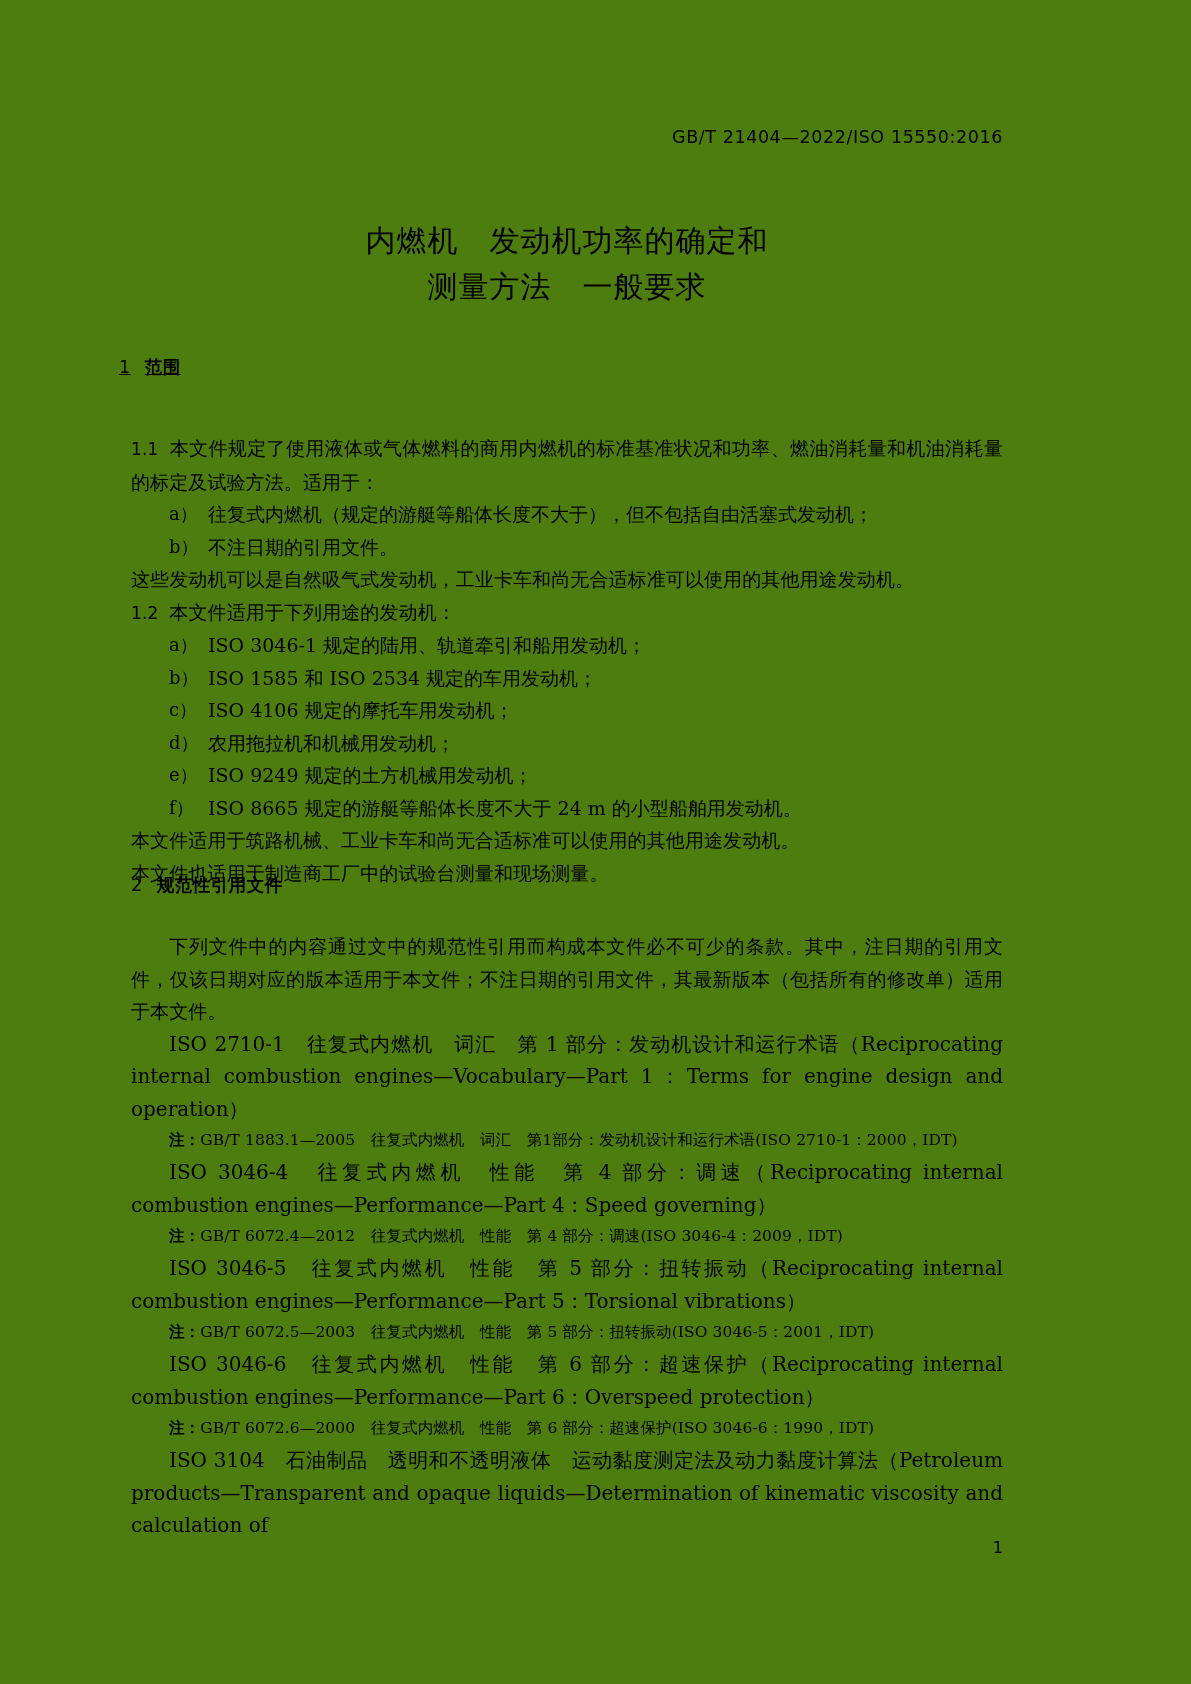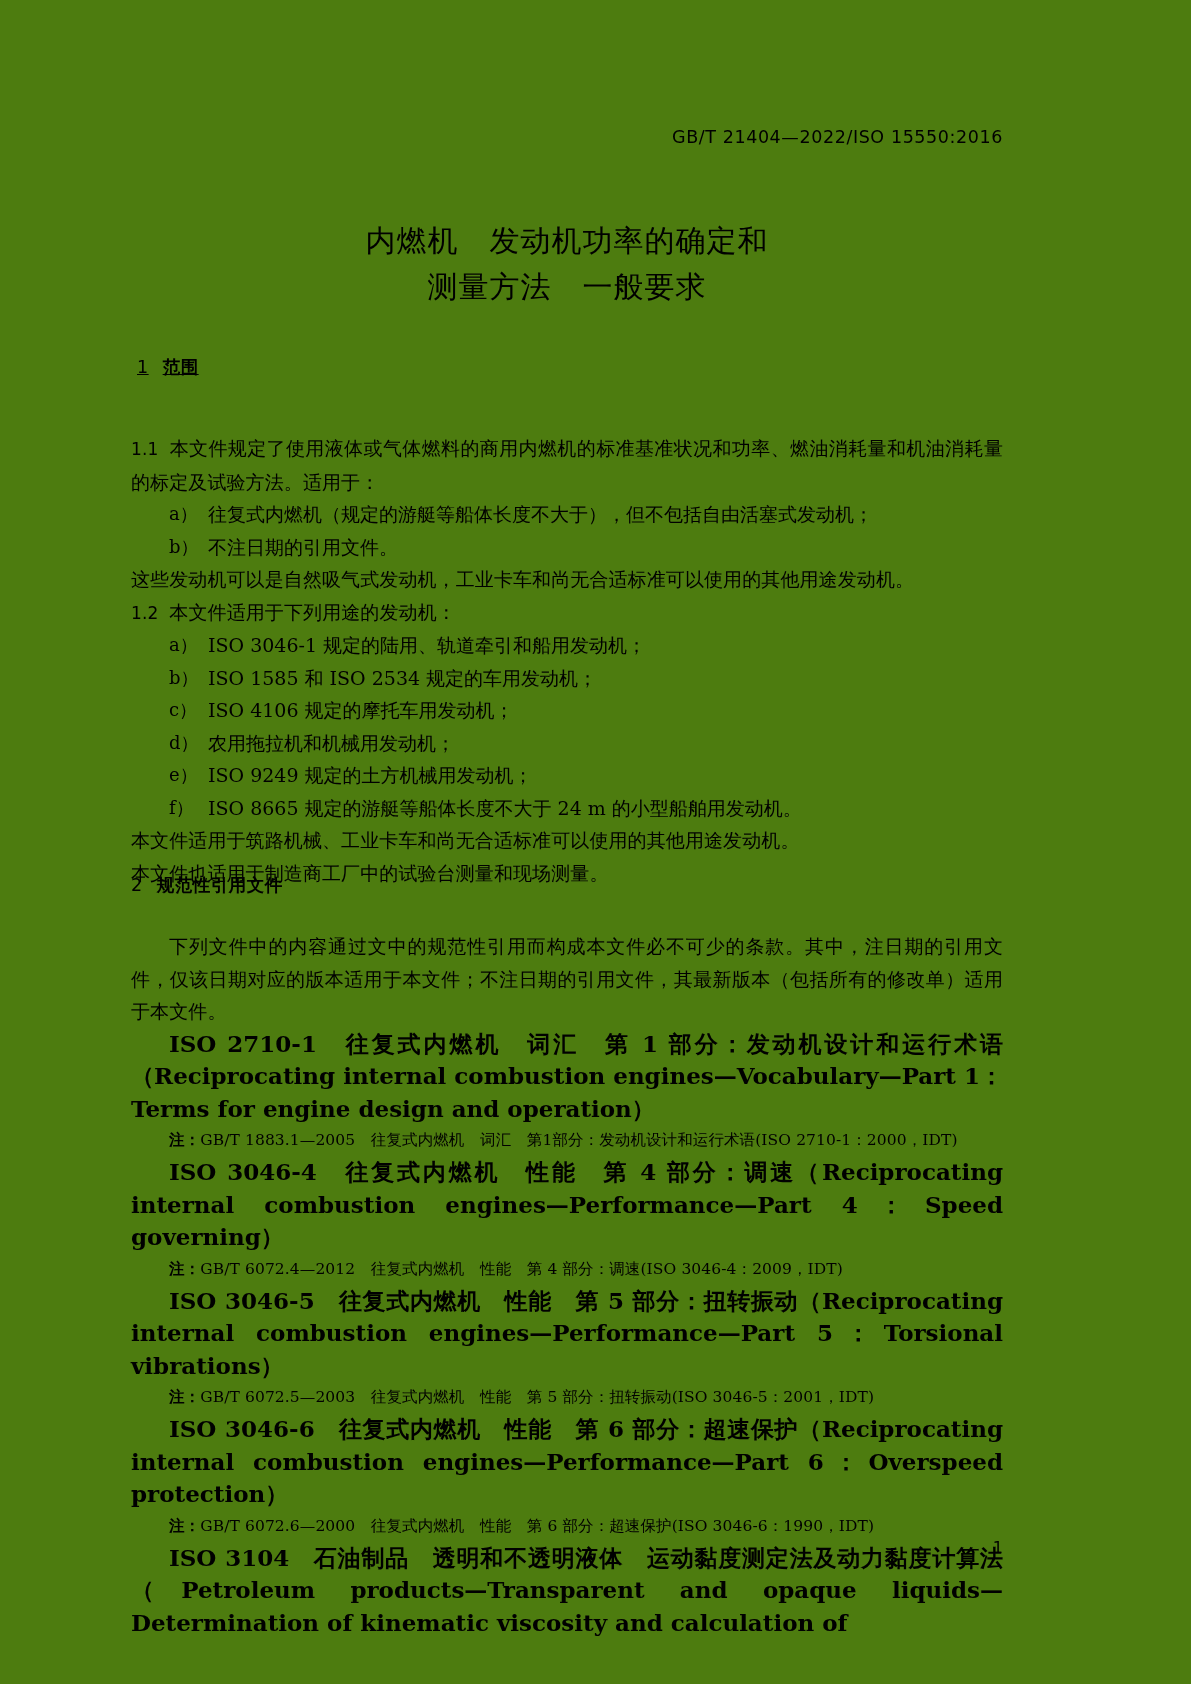--- a/index.html
+++ b/index.html
@@ -83,26 +83,25 @@
   .li .marker {
     position: absolute;
     left: 38px;
     top: 0;
     font-family: "DejaVu Serif", "Liberation Serif", serif;
     font-size: 18px;
   }
 
   
   .ref {
-    font-size: 23px;
+    font-size: 20px;
     line-height: 32.5px;
     text-align: justify;
     text-justify: inter-character;
     text-indent: 38px;
-    font-weight: bold;
   }
   .note {
     font-size: 15.5px;
     line-height: 31px;
     text-indent: 38px;
     letter-spacing: 0.1px;
   }
   .note .note-label {
     font-family: "DejaVu Sans", "Liberation Sans", sans-serif;
     font-weight: 700;
@@ -113,21 +112,21 @@
   .page-no {
     position: absolute;
     left: 131px;
     width: 872px;
     top: 1538px;
     text-align: right;
     font-family: "DejaVu Sans", "Liberation Sans", sans-serif;
     font-size: 16px;
   }
 
-  .blk-1 { position: absolute; top: 355px; left: 137px; width: 872px; text-decoration: underline; }
+  .blk-1 { position: absolute; top: 355px; left: 119px; width: 872px; text-decoration: underline; }
   .blk-2 { position: absolute; top: 412px; left: 131px; width: 872px; margin-top: 20px; }
   .blk-3 { position: absolute; top: 873px; left: 131px; width: 872px; }
   .blk-4 { position: absolute; top: 930px; left: 131px; width: 872px; }
 </style>
 </head>
 <body>
 
 <div class="page">
 
   <div class="doc-header">

